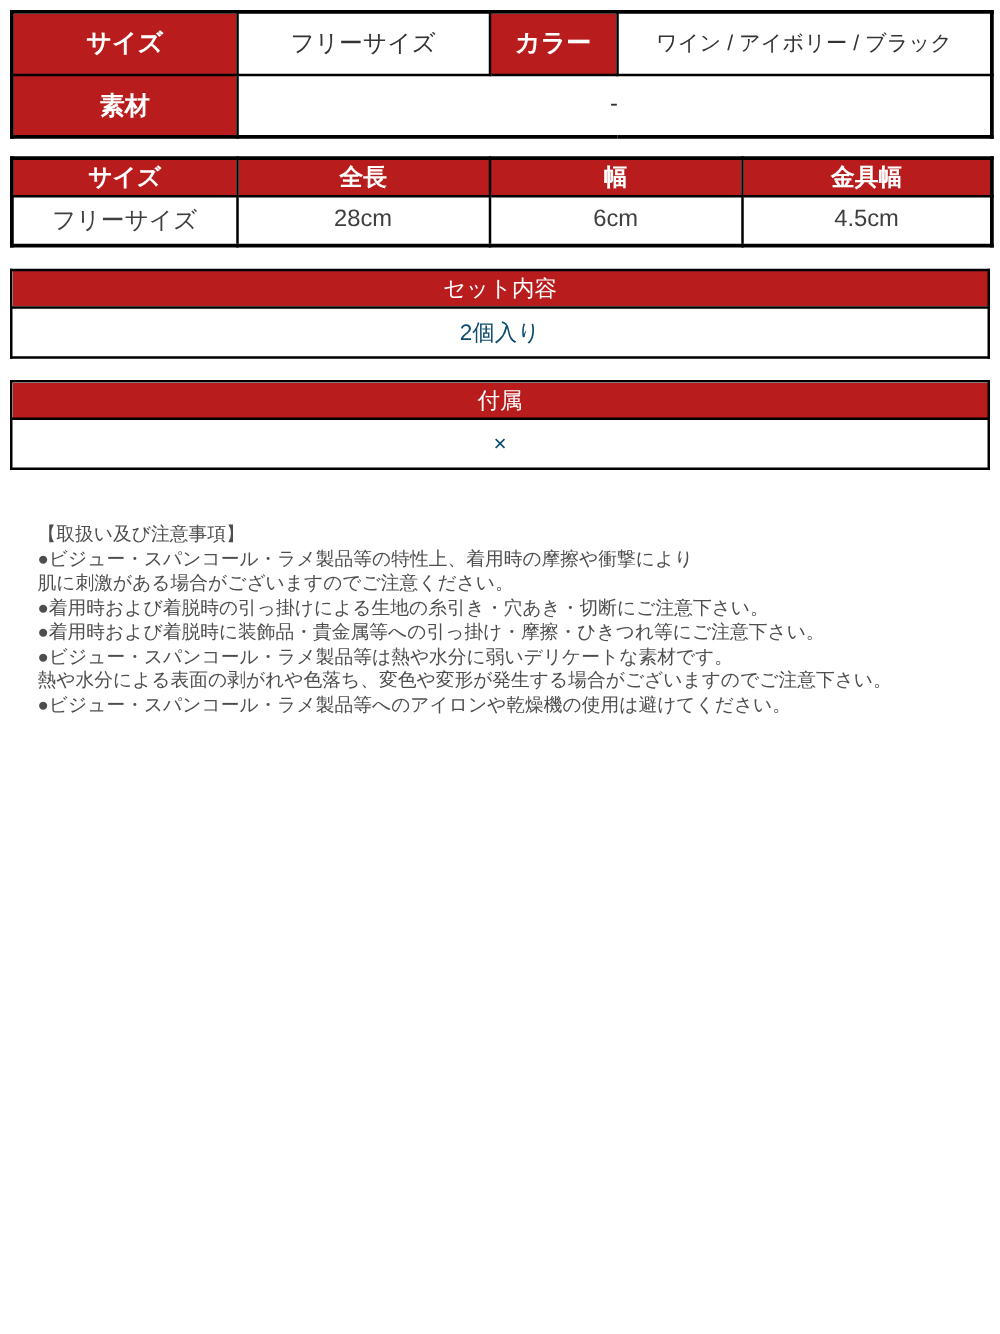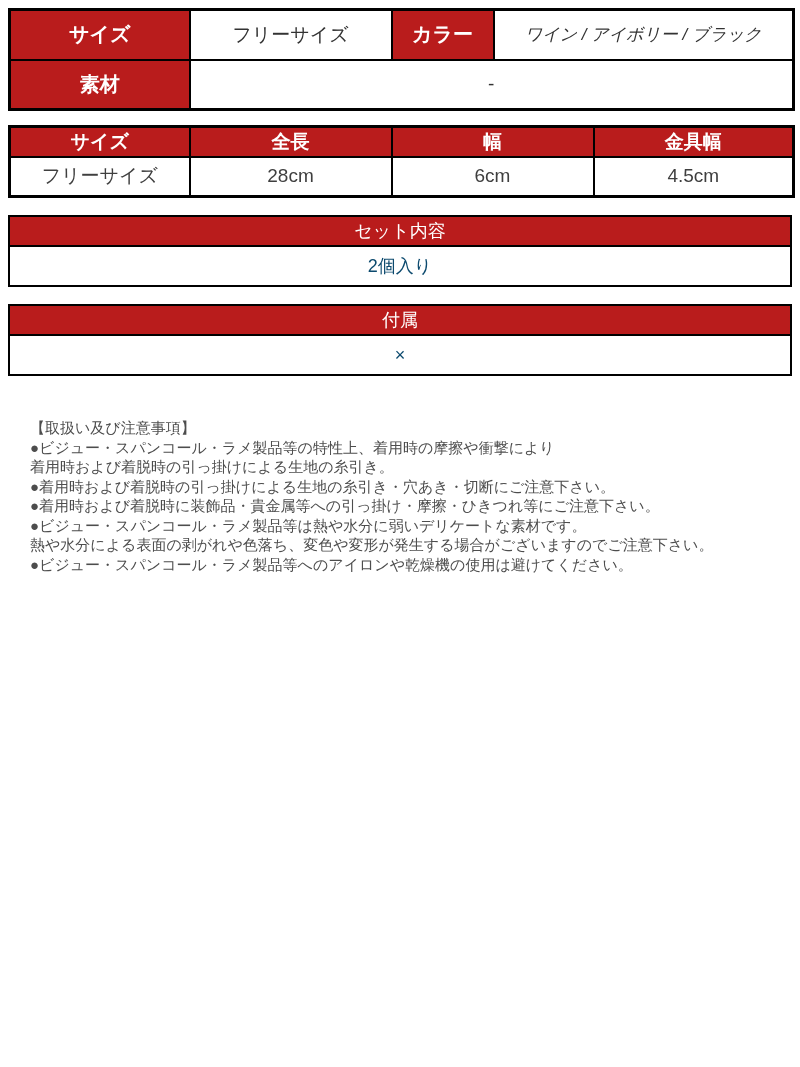--- a/index.html
+++ b/index.html
@@ -36,21 +36,21 @@
   th {
     background: #b91c1c;
     color: #ffffff;
     font-weight: bold;
   }
   
   .t-spec { margin-top: 8px; border: 3px solid #000; }
   .t-spec tr { height: 50px; }
   .t-spec th { font-size: 20px; }
   .t-spec td { font-size: 19px; color: #333; }
-  .t-spec td.color-value { font-size: 17px; font-style: italic; }
+  .t-spec td.color-value { font-size: 17px; }
   
   .t-dim { margin-top: 14px; border: 3px solid #000; }
   .t-dim .hdr-row { height: 30px; }
   .t-dim .val-row { height: 40px; }
   .t-dim th { font-size: 19px; }
   .t-dim td { font-size: 19px; color: #3f3f3f; }
   
   .t-banner { border: 2px solid #000; }
   .t-set { margin-top: 17px; padding-left: 21px; }
   .t-acc { margin-top: 17px; }
@@ -135,21 +135,21 @@
     </tr>
     <tr class="val-row">
       <td>×</td>
     </tr>
   </tbody>
     </table>
 
   <div class="notes">
     <div>【取扱い及び注意事項】</div>
     <div>●ビジュー・スパンコール・ラメ製品等の特性上、着用時の摩擦や衝撃により</div>
-    <div>着用時および着脱時の引っ掛けによる生地の糸引き。</div>
+    <div>肌に刺激がある場合がございますのでご注意ください。</div>
     <div>●着用時および着脱時の引っ掛けによる生地の糸引き・穴あき・切断にご注意下さい。</div>
     <div>●着用時および着脱時に装飾品・貴金属等への引っ掛け・摩擦・ひきつれ等にご注意下さい。</div>
     <div>●ビジュー・スパンコール・ラメ製品等は熱や水分に弱いデリケートな素材です。</div>
     <div>熱や水分による表面の剥がれや色落ち、変色や変形が発生する場合がございますのでご注意下さい。</div>
     <div>●ビジュー・スパンコール・ラメ製品等へのアイロンや乾燥機の使用は避けてください。</div>
   </div>
 
 </div>
 
 </body></html>

